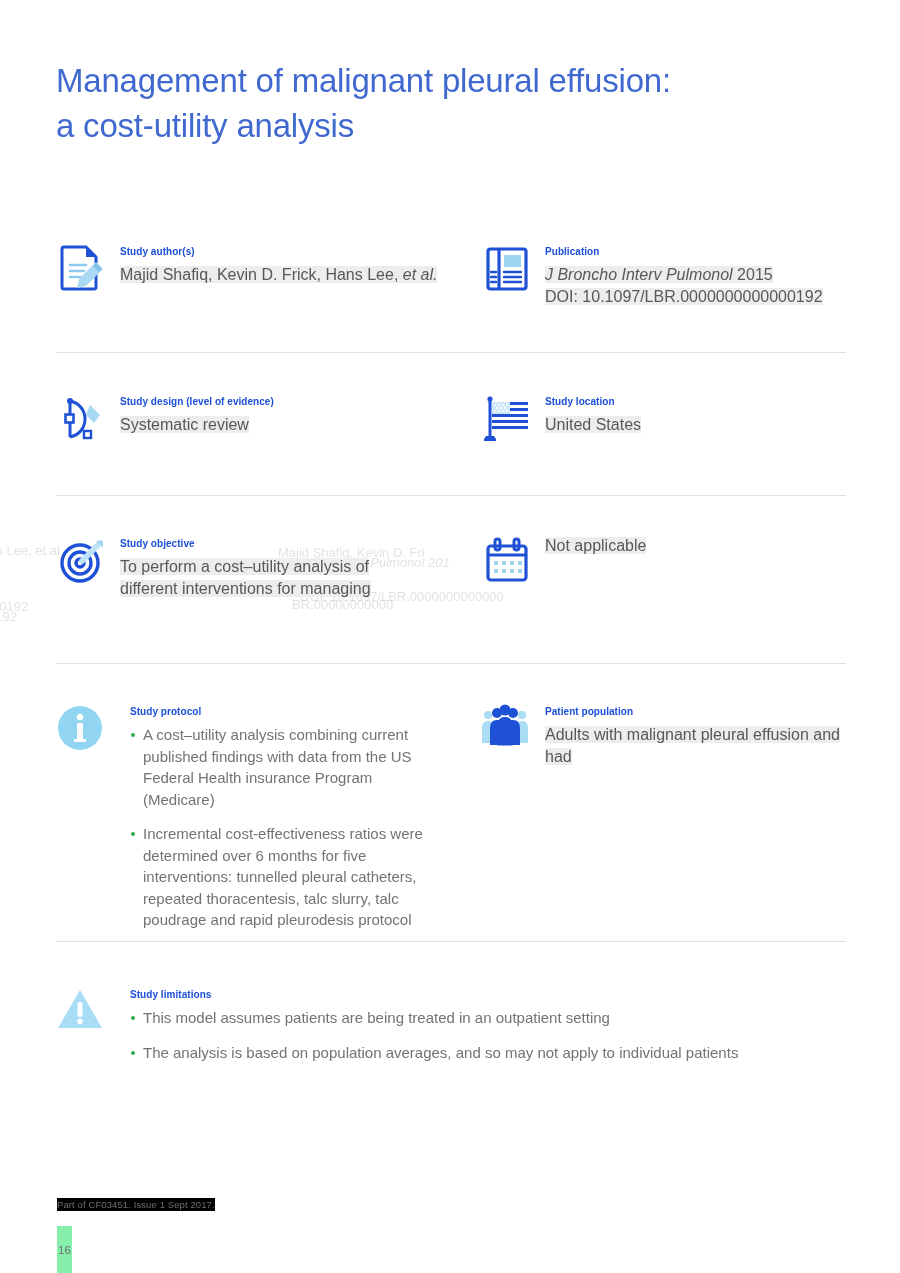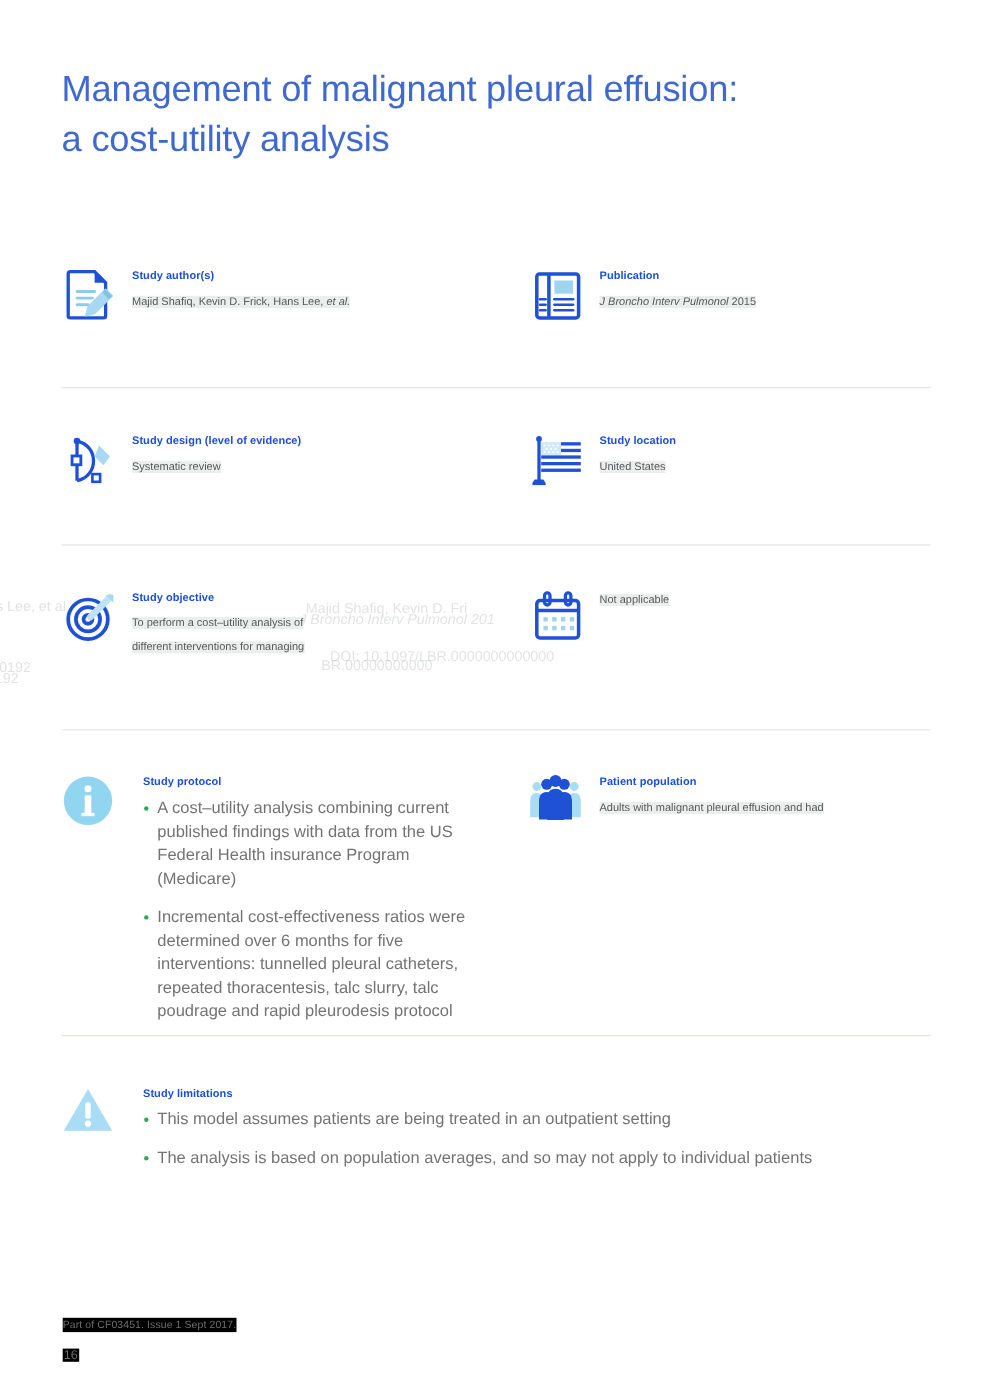--- a/index.html
+++ b/index.html
@@ -62,21 +62,21 @@
 
   .entry-head {
     color: #1c4fd8;
     font-size: 10px;
     font-weight: 700;
     line-height: 17px;
     margin-bottom: 4px;
     letter-spacing: 0.05px;
   }
   .entry-text {
-    font-size: 10px;
+    font-size: 16px;
     line-height: 21.5px;
     color: #57585a;
     font-weight: 400;
   }
   .entry-text .ital { font-style: italic; }
   .entry-text .shade {
     background: #eceded;
   }
 
   
@@ -121,22 +121,22 @@
     color: #6d6e70;
     background: #000000;
     letter-spacing: 0.1px;
   }
   .page-number {
     position: absolute;
     left: 57px;
     top: 1226px;
     font-size: 11.5px;
     color: #6d6e70;
-    background: #000000;
-    padding: 0 1px;
+    background: #86efac;
+    padding: 18px 1px;
   }
 
   
   .ghost {
     position: absolute;
     color: #b9bbbd;
     font-size: 13px;
     line-height: 21.5px;
     white-space: nowrap;
     pointer-events: none;
@@ -199,20 +199,21 @@
               <line x1="23" y1="39" x2="40" y2="39"></line>
               <line x1="10" y1="29" x2="15" y2="29"></line>
               <line x1="10" y1="34" x2="15" y2="34"></line>
               <line x1="10" y1="39" x2="15" y2="39"></line>
             </g>
           </svg>
         </span>
         <div class="entry-body">
           <div class="entry-head">Publication</div>
           <div class="entry-text"><span class="shade"><span class="ital">J Broncho Interv Pulmonol</span> <span>2015</span></span></div>
+          <div class="entry-text"><span class="shade">DOI: 10.1097/LBR.0000000000000192</span></div>
         </div>
       </div>
     </div>
   </div>
 
   <div class="divider" style="top:352px;"></div>
 
   <div class="row" style="top:393px;">
 
     <div class="col col-left">

